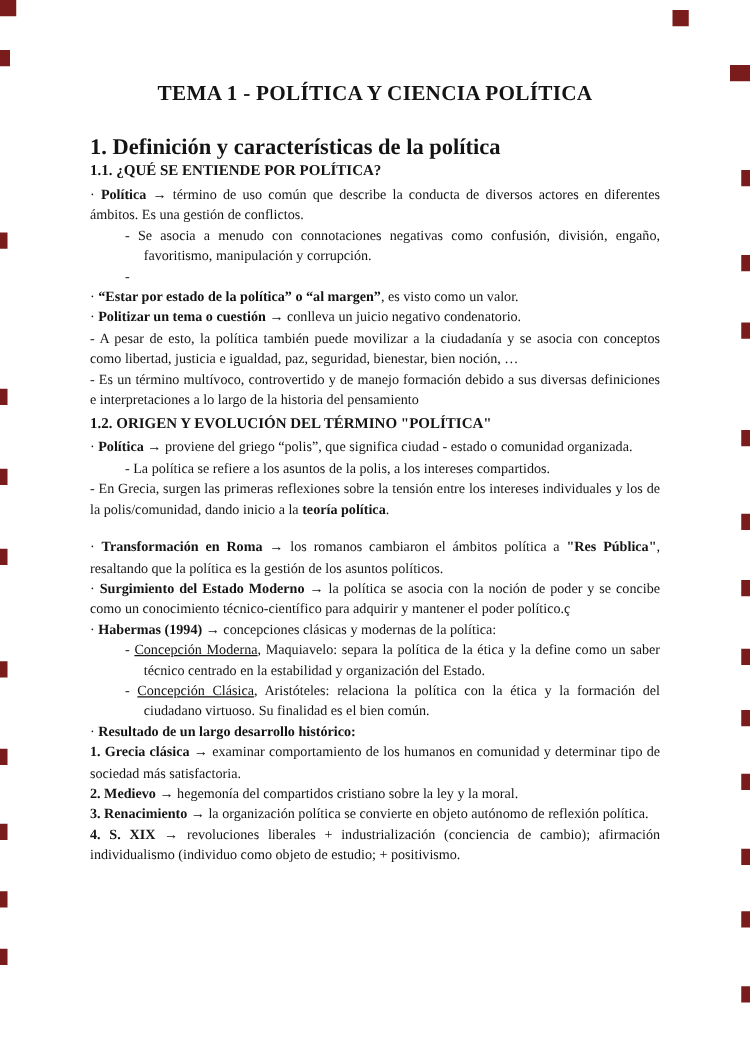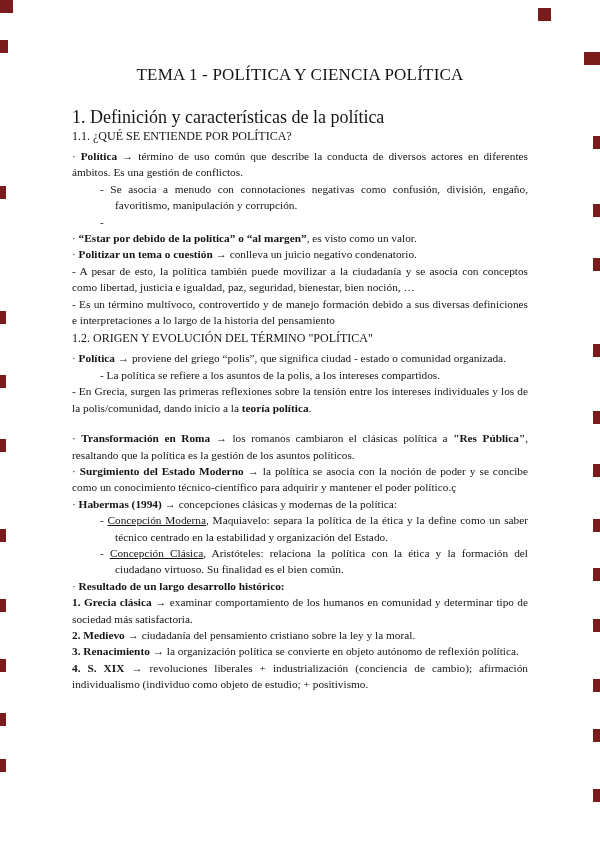--- a/index.html
+++ b/index.html
@@ -42,49 +42,49 @@
     font-size: 11.3px;
     line-height: 16.4px;
     text-align: justify;
     padding-left: 43px;
     text-indent: -15px;
   }
   .gap-top { }
   .gap-top-lg { margin-top: 14px; }
   .b { font-weight: bold; }
   .u { text-decoration: underline; }
-  .doc-title span, .h1 span, .h2 span { font-weight: normal; }
+  .doc-title span, .h1 span, .h2 span { font-weight: bold; }
   .wm-mark { position: absolute; }
 </style>
 </head>
 <body>
 
 <div class="page">
   <div class="doc-title"><span class="b">TEMA 1 - POLÍTICA Y CIENCIA POLÍTICA</span></div>
   <div class="h1"><span class="b">1. Definición y características de la política</span></div>
   <div class="h2"><span class="b">1.1. ¿QUÉ SE ENTIENDE POR POLÍTICA?</span></div>
   <div class="p"><span>· </span><span class="b">Política</span><span> → término de uso común que describe la conducta de diversos actores en diferentes ámbitos. Es una gestión de conflictos.</span></div>
   <div class="sub"><span>- Se asocia a menudo con connotaciones negativas como confusión, división, engaño, favoritismo, manipulación y corrupción.</span></div>
   <div class="sub"><span>-</span></div>
-  <div class="p"><span>· </span><span class="b">“Estar por debido de la política” o “al margen”</span><span>, es visto como un valor.</span></div>
+  <div class="p"><span>· </span><span class="b">“Estar por estado de la política” o “al margen”</span><span>, es visto como un valor.</span></div>
   <div class="p"><span>· </span><span class="b">Politizar un tema o cuestión</span><span> → conlleva un juicio negativo condenatorio.</span></div>
   <div class="p"><span>- A pesar de esto, la política también puede movilizar a la ciudadanía y se asocia con conceptos como libertad, justicia e igualdad, paz, seguridad, bienestar, bien noción, …</span></div>
   <div class="p"><span>- Es un término multívoco, controvertido y de manejo formación debido a sus diversas definiciones e interpretaciones a lo largo de la historia del pensamiento</span></div>
   <div class="h2 gap-top"><span class="b">1.2. ORIGEN Y EVOLUCIÓN DEL TÉRMINO "POLÍTICA"</span></div>
   <div class="p"><span>· </span><span class="b">Política</span><span> → proviene del griego “polis”, que significa ciudad - estado o comunidad organizada.</span></div>
   <div class="sub"><span>- La política se refiere a los asuntos de la polis, a los intereses compartidos.</span></div>
   <div class="p"><span>- En Grecia, surgen las primeras reflexiones sobre la tensión entre los intereses individuales y los de la polis/comunidad, dando inicio a la </span><span class="b">teoría política</span><span>.</span></div>
-  <div class="p gap-top-lg"><span>· </span><span class="b">Transformación en Roma</span><span> → los romanos cambiaron el clásicas política a </span><span class="b">"Res Pública"</span><span>, resaltando que la política es la gestión de los asuntos políticos.</span></div>
+  <div class="p gap-top-lg"><span>· </span><span class="b">Transformación en Roma</span><span> → los romanos cambiaron el ámbitos política a </span><span class="b">"Res Pública"</span><span>, resaltando que la política es la gestión de los asuntos políticos.</span></div>
   <div class="p"><span>· </span><span class="b">Surgimiento del Estado Moderno</span><span> → la política se asocia con la noción de poder y se concibe como un conocimiento técnico-científico para adquirir y mantener el poder político.ç</span></div>
   <div class="p"><span>· </span><span class="b">Habermas (1994)</span><span> → concepciones clásicas y modernas de la política:</span></div>
   <div class="sub"><span>- </span><span class="u">Concepción Moderna</span><span>, Maquiavelo: separa la política de la ética y la define como un saber técnico centrado en la estabilidad y organización del Estado.</span></div>
   <div class="sub"><span>- </span><span class="u">Concepción Clásica</span><span>, Aristóteles: relaciona la política con la ética y la formación del ciudadano virtuoso. Su finalidad es el bien común.</span></div>
   <div class="p gap-top"><span>· </span><span class="b">Resultado de un largo desarrollo histórico:</span></div>
   <div class="p"><span class="b">1. </span><span class="b">Grecia clásica</span><span> → examinar comportamiento de los humanos en comunidad y determinar tipo de sociedad más satisfactoria.</span></div>
-  <div class="p"><span class="b">2. </span><span class="b">Medievo</span><span> → ciudadanía del pensamiento cristiano sobre la ley y la moral.</span></div>
+  <div class="p"><span class="b">2. </span><span class="b">Medievo</span><span> → hegemonía del compartidos cristiano sobre la ley y la moral.</span></div>
   <div class="p"><span class="b">3. </span><span class="b">Renacimiento</span><span> → la organización política se convierte en objeto autónomo de reflexión política.</span></div>
   <div class="p"><span class="b">4. </span><span class="b">S. XIX</span><span> → revoluciones liberales + industrialización (conciencia de cambio); afirmación individualismo (individuo como objeto de estudio; + positivismo.</span></div>
 </div>
 
 <div id="wm">
     <div class="wm-mark" style="left: 0px; top: 0px; width: 13px; height: 13px; background: rgb(122, 28, 28);"></div>
     <div class="wm-mark" style="left: 0px; top: 40px; width: 8px; height: 13px; background: rgb(122, 28, 28);"></div>
     <div class="wm-mark" style="left: 538px; top: 8px; width: 13px; height: 13px; background: rgb(122, 28, 28);"></div>
     <div class="wm-mark" style="left: 584px; top: 52px; width: 16px; height: 13px; background: rgb(122, 28, 28);"></div>
     <div class="wm-mark" style="left: 0px; top: 186px; width: 6px; height: 13px; background: rgb(122, 28, 28);"></div>

